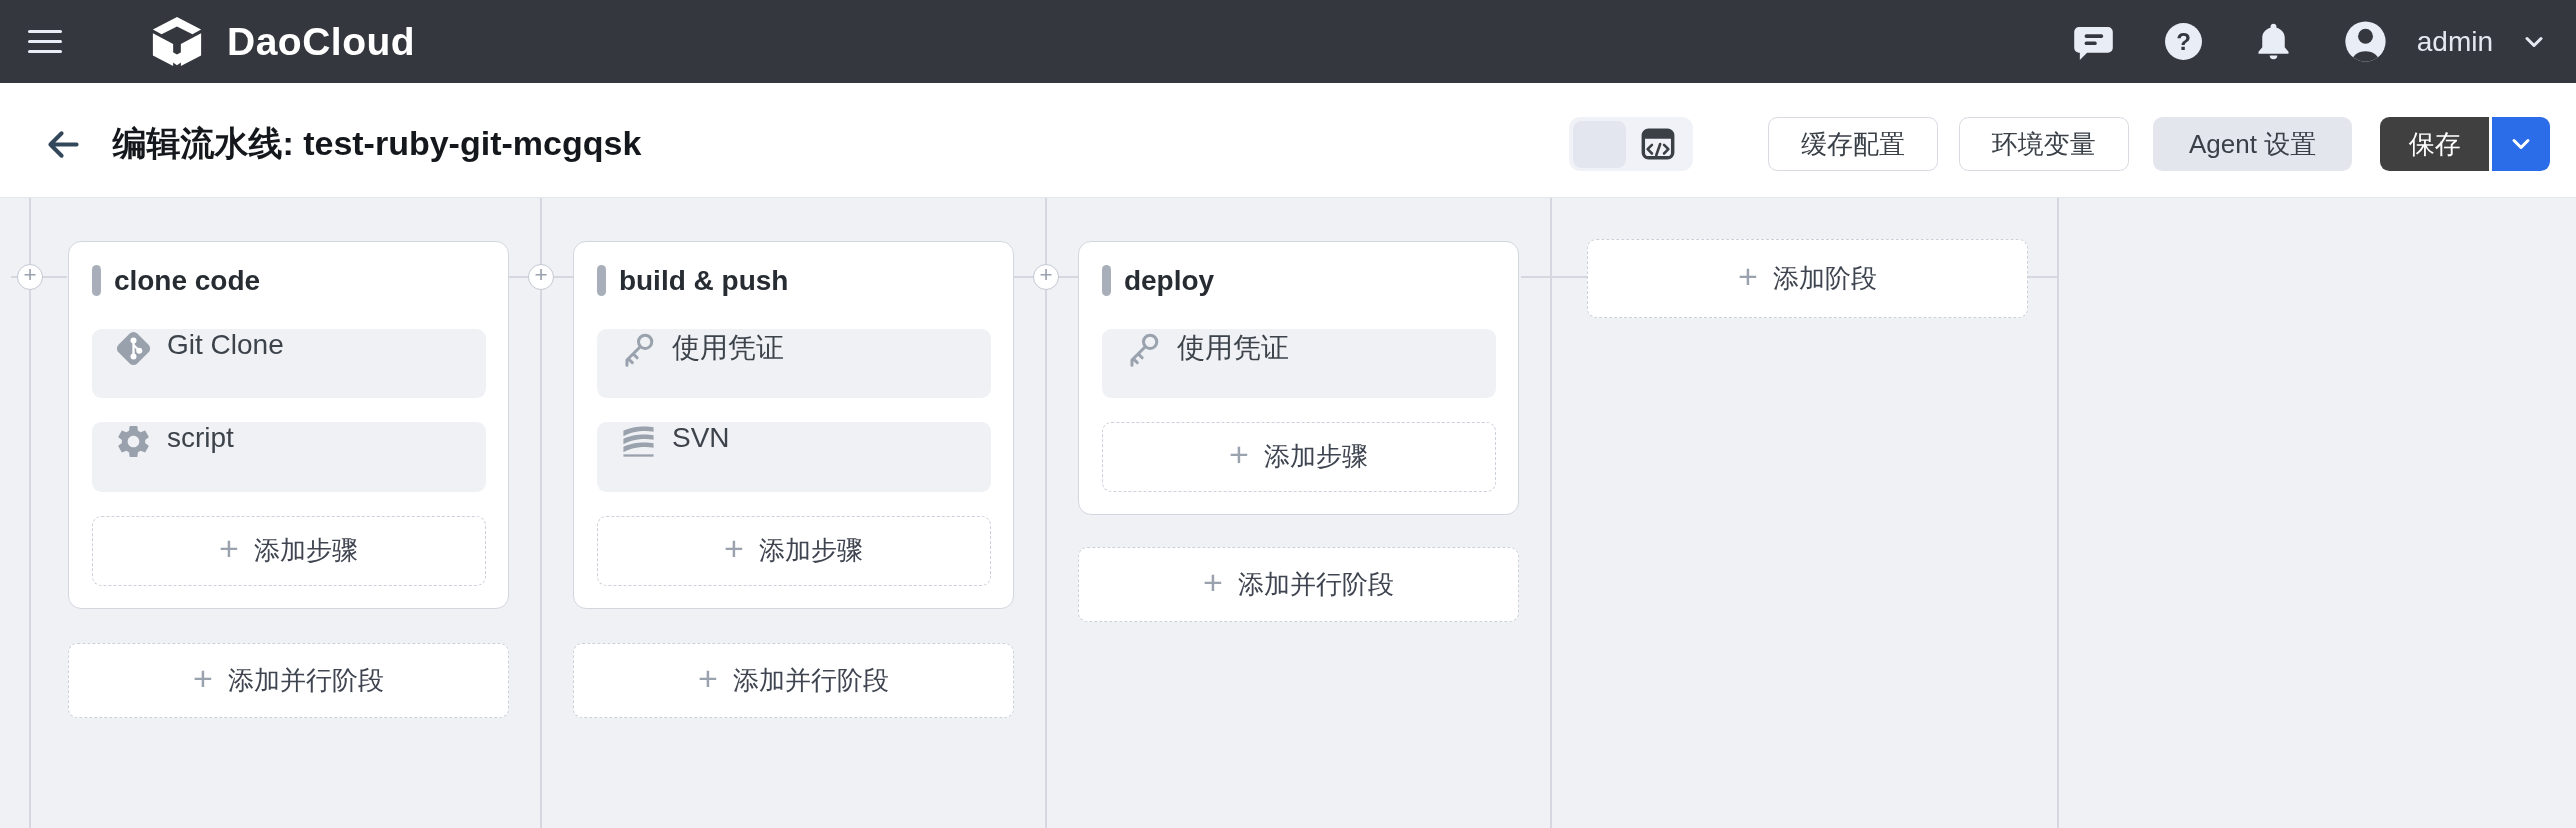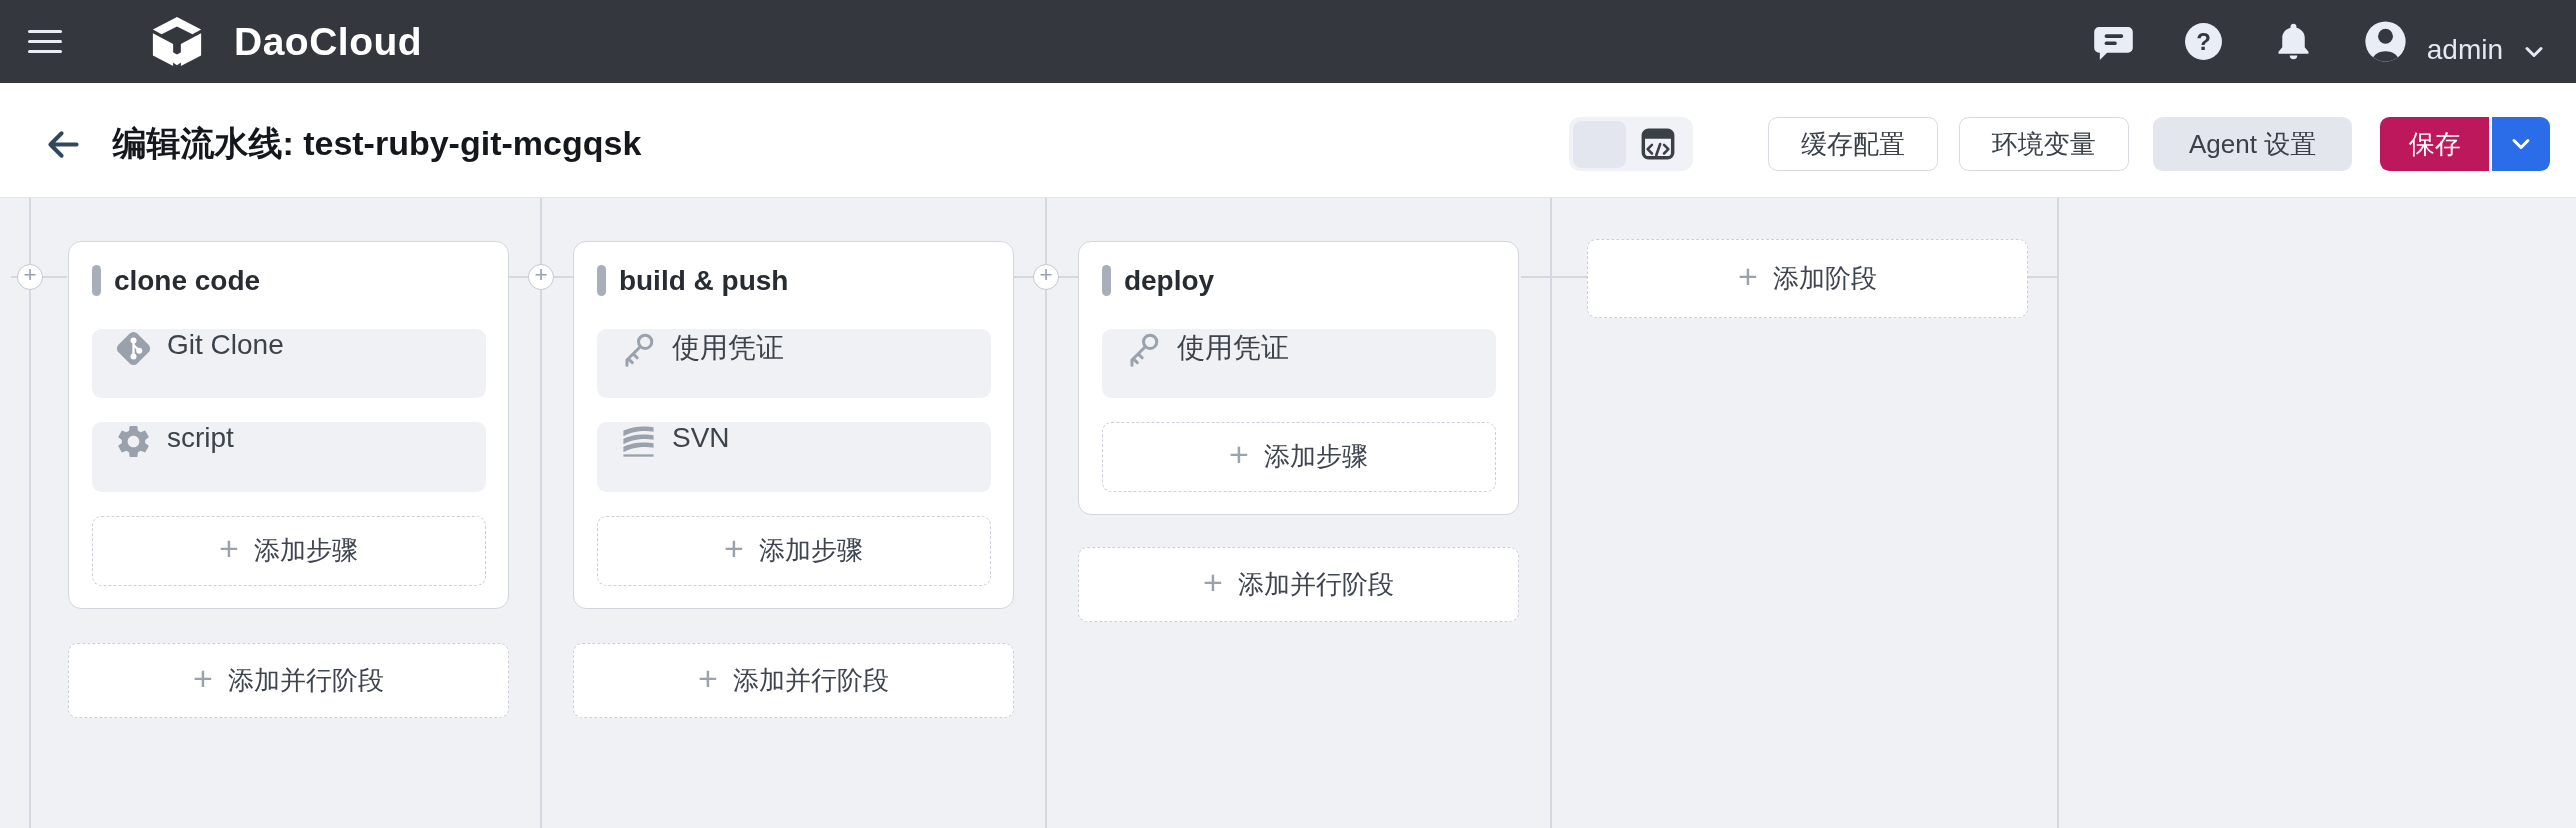--- a/index.html
+++ b/index.html
@@ -5,43 +5,43 @@
   * { box-sizing: border-box; }
   html,body { margin:0; padding:0; width:2576px; height:828px; overflow:hidden;
     font-family:"Liberation Sans", sans-serif; background:#f0f1f5; }
 
   
   .navbar { height:83px; background:#34373e; display:flex; align-items:center;
     padding:0 28px; }
   .hamburger { width:56px; height:56px; display:flex; flex-direction:column;
     justify-content:center; gap:7.5px; cursor:pointer; }
   .hamburger span { display:block; width:34px; height:2.8px; border-radius:1.9px; background:#e9edf6; }
-  .brand { display:flex; align-items:center; gap:30px; margin-left:66px; cursor:pointer; }
+  .brand { display:flex; align-items:center; gap:23px; margin-left:66px; cursor:pointer; }
   .brand-text { color:#fff; font-size:39px; font-weight:700; letter-spacing:0.5px; }
   .nav-right { margin-left:auto; display:flex; align-items:center; gap:45px; }
   .nav-icon { width:45px; height:45px; display:flex; align-items:center; justify-content:center; cursor:pointer; }
-  .user-chip { display:flex; align-items:flex-end; gap:17px; cursor:pointer; }
+  .user-chip { display:flex; align-items:center; gap:27px; cursor:pointer; }
   .user-name { color:#e4e8f0; font-size:28px; }
 
   
   .titlebar { height:115px; background:#ffffff; border-bottom:1.9px solid #e4e6ec;
     display:flex; align-items:center; padding:8px 26px 0 39px; }
   .back-btn { width:49px; height:49px; display:flex; align-items:center; justify-content:center; cursor:pointer; }
   .page-title { margin-left:24.4px; font-size:34px; font-weight:700; color:#14171c; }
   .tb-right { margin-left:auto; display:flex; align-items:center; }
   .view-toggle { width:124px; height:54px; background:#f1f2f7; border-radius:11.3px;
     display:flex; align-items:center; padding:3.8px; margin-right:54px; }
   .view-seg-form { width:53px; height:47px; background:#e3e6ee; border-radius:8.4px; cursor:pointer; }
   .view-seg-code { flex:1; display:flex; align-items:center; justify-content:center; cursor:pointer; }
   .tb-btn { height:54px; padding:0 32px; display:flex; align-items:center; justify-content:center;
     font-size:26px; color:#3a4048; background:#fff; border:1.9px solid #d7dae1; border-radius:9.4px;
     cursor:pointer; margin-left:20.7px; white-space:nowrap; }
   .tb-btn.gray { background:#e4e6ed; border:none; margin-left:24.4px; padding:0 36px; }
   .save-split { display:flex; margin-left:28px; }
-  .save-main { height:54px; width:109px; background:#be185d; color:#fff; font-size:26px;
+  .save-main { height:54px; width:109px; background:#404040; color:#fff; font-size:26px;
     display:flex; align-items:center; justify-content:center; border-radius:9.4px 0 0 9.4px; cursor:pointer; }
   .save-caret { height:54px; width:58px; background:#2b6ce8; margin-left:2.8px;
     display:flex; align-items:center; justify-content:center; border-radius:0 9.4px 9.4px 0; cursor:pointer; }
 
   
   .canvas { position:relative; width:2576px; height:631px; background:#f0f1f5; overflow:hidden; }
   .vline { position:absolute; top:0; width:1.9px; height:631px; background:#d5d8e0; }
   .hseg  { position:absolute; top:78px; height:1.9px; background:#d5d8e0; }
   .plus-circle { position:absolute; top:66px; width:26px; height:26px; background:#fff;
     border:1.9px solid #c3c8d1; border-radius:50%; display:flex; align-items:center; justify-content:center;

